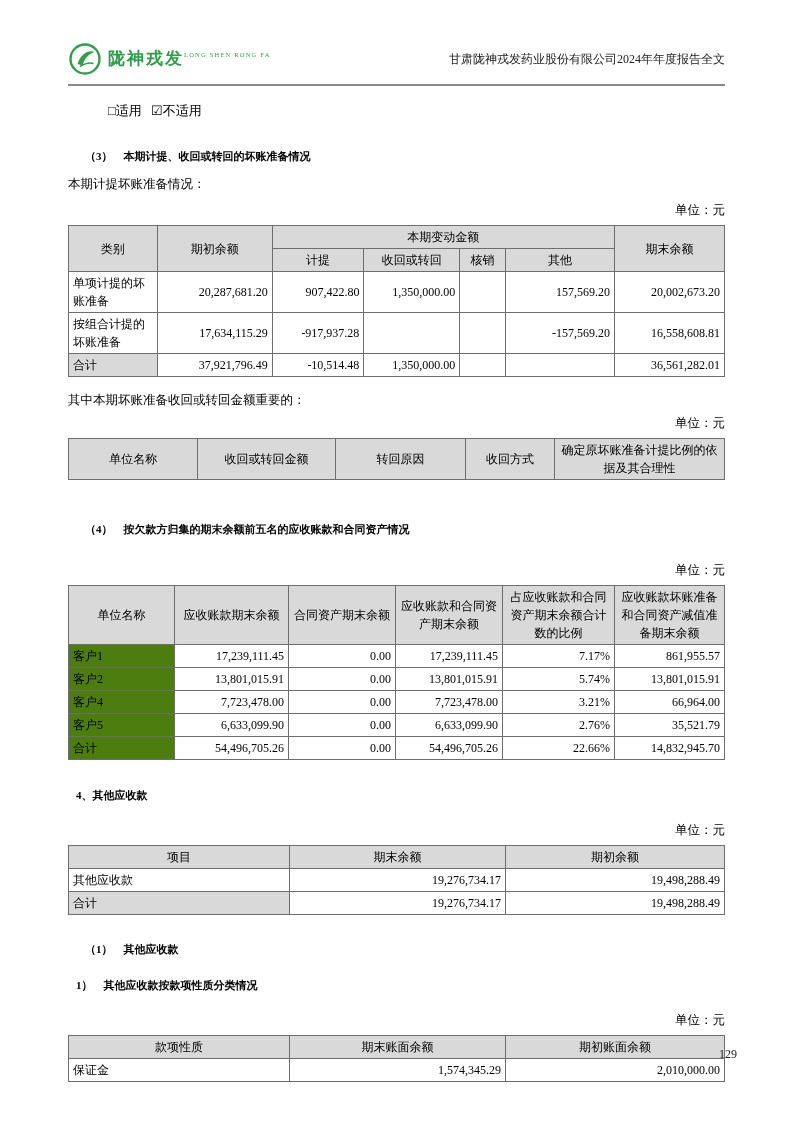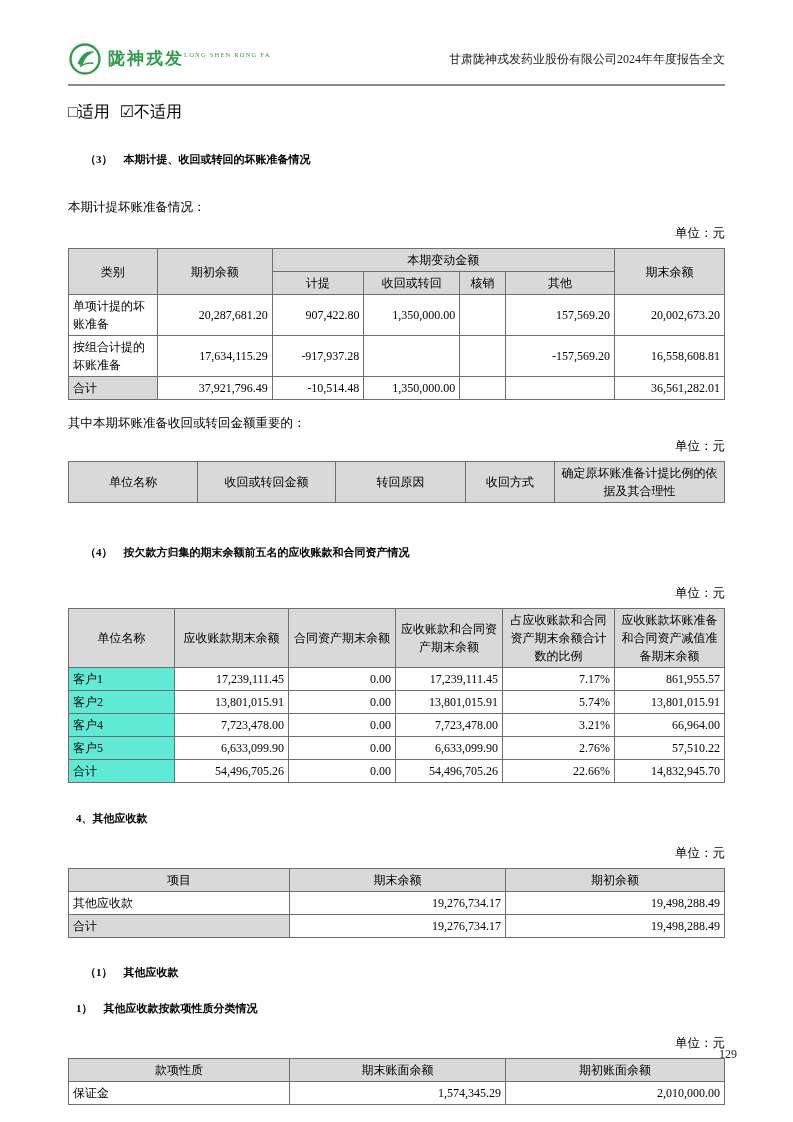--- a/index.html
+++ b/index.html
@@ -13,27 +13,27 @@
   .hdr {
     display:flex; justify-content:space-between; align-items:center;
     padding-bottom:8px; border-bottom:2px solid #8a8a8a;
   }
   .logo { display:flex; align-items:center; gap:6px; }
   .logo-text { display:flex; flex-direction:row; line-height:1.05; }
   .logo-cn { font-size:17px; font-weight:bold; color:#2f9e49; letter-spacing:2px; }
   .logo-en { font-size:6.5px; color:#2f9e49; letter-spacing:1.2px; margin-top:2px; }
   .doc-title { font-size:12px; color:#222; }
   
-  .applicability { margin-top:16px; font-size:16px; }
+  .applicability { margin-top:16px; font-size:13px;margin-left:40px; }
   .applicability span { margin-right:6px; }
   .heading { font-weight:bold; font-size:11px; }
   .indent-a { padding-left:17px; }
   .indent-b { padding-left:8px; }
   .h-s3   { margin-top:29px; }
-  .para   { margin-top:32px; font-size:12.5px; }
+  .para   { margin-top:12px; font-size:12.5px; }
   .unit   { margin-top:9px; font-size:12.5px; text-align:right; }
   .note   { margin-top:15px; font-size:12.5px; }
   .h-s4   { margin-top:42px; }
   .h-s5   { margin-top:28px; }
   .h-s51  { margin-top:27px; }
   .h-s511 { margin-top:21px; }
   .mt-sm  { margin-top:6px; }
   .mt-md  { margin-top:19px; }
   .mt-lg  { margin-top:25px; }
   
@@ -42,21 +42,21 @@
     margin-top:6px; font-size:12px;
   }
   .tbl th, .tbl td {
     border:1px solid #6e6e6e; padding:2px 4px; line-height:1.5;
     vertical-align:middle; word-break:break-all; overflow:hidden;
   }
   .tbl th { background:#d9d9d9; font-weight:normal; text-align:center; }
   .tbl td { text-align:right; }
   .tbl td:first-child { text-align:left; }
   .tbl-provision tbody tr:last-child td:first-child { background:#d9d9d9; }
-  .tbl-top5 tbody td:first-child { background:#5eead4; }
+  .tbl-top5 tbody td:first-child { background:#4d7c0f; }
   .tbl-other tbody tr:last-child td:first-child { background:#d9d9d9; }
   
   .page-num { position:absolute; right:56px; bottom:60px; font-size:12px; color:#222; }
 </style>
 </head>
 <body>
 
 <div class="page">
 
   <div class="hdr">
@@ -207,21 +207,21 @@
           <td>7,723,478.00</td>
           <td>3.21%</td>
           <td>66,964.00</td>
         </tr>
         <tr>
           <td>客户5</td>
           <td>6,633,099.90</td>
           <td>0.00</td>
           <td>6,633,099.90</td>
           <td>2.76%</td>
-          <td>57,510.22</td>
+          <td>35,521.79</td>
         </tr>
         <tr>
           <td>合计</td>
           <td>54,496,705.26</td>
           <td>0.00</td>
           <td>54,496,705.26</td>
           <td>22.66%</td>
           <td>14,832,945.70</td>
         </tr>
       </tbody>

